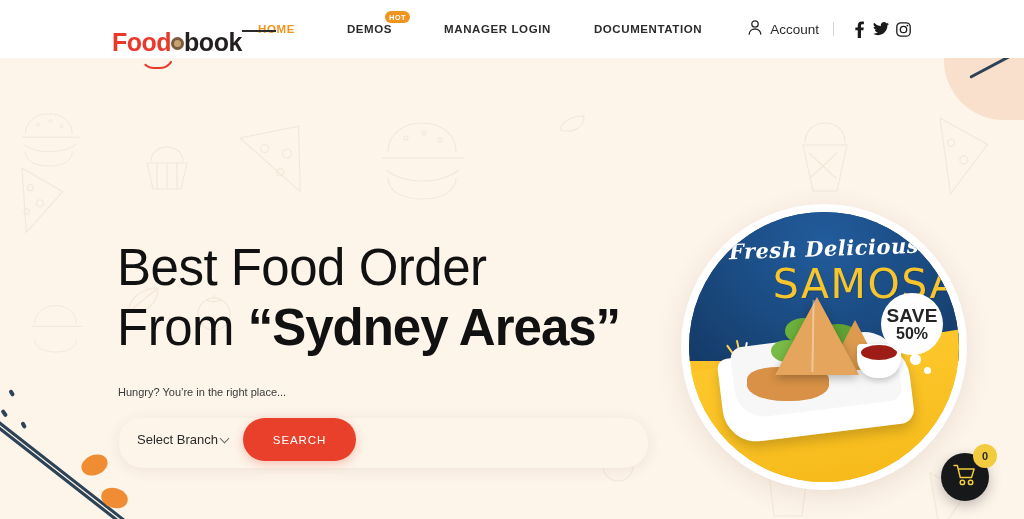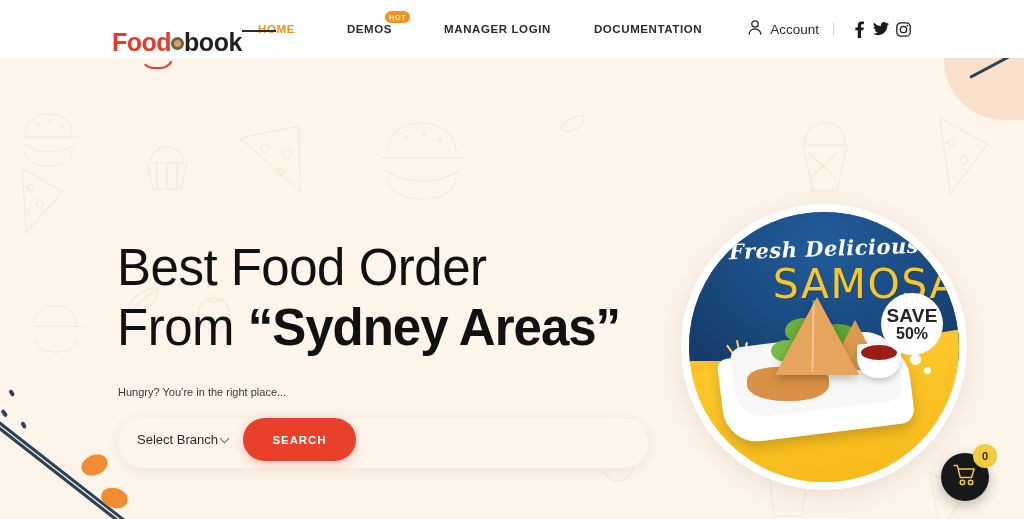--- a/index.html
+++ b/index.html
@@ -81,21 +81,21 @@
   }
   .loc-input {
     border:none; outline:none; background:transparent; font-size:13px; color:#2b2b2b;
     font-family:"Liberation Sans", sans-serif; width:215px; height:41px;
   }
   .loc-input::placeholder { color:#656565; }
   .geo-btn { position:absolute; right:40px; top:12px; width:19px; height:19px; cursor:pointer; }
   .vline { position:absolute; right:28px; top:12px; width:1px; height:19px; background:#ddd6cd; }
   .search-btn {
     width:113px; height:43px; background:#e8402a; color:#fff; border:none;
-    border-radius:24px; font-size:11.5px; font-weight:bold; letter-spacing:0.9px;
+    border-radius:24px; font-size:11.5px; font-weight:normal; letter-spacing:0.9px;
     cursor:pointer; font-family:"Liberation Sans", sans-serif;
     box-shadow:0 3px 10px rgba(232,64,42,0.28);
   }
 
   
   .promo-wrap { position:absolute; left:681px; top:146px; width:286px; height:286px; }
   .promo-ring {
     position:absolute; inset:0; border-radius:50%;
     background:#ffffff; box-shadow:0 6px 26px rgba(120,90,60,0.13);
   }

